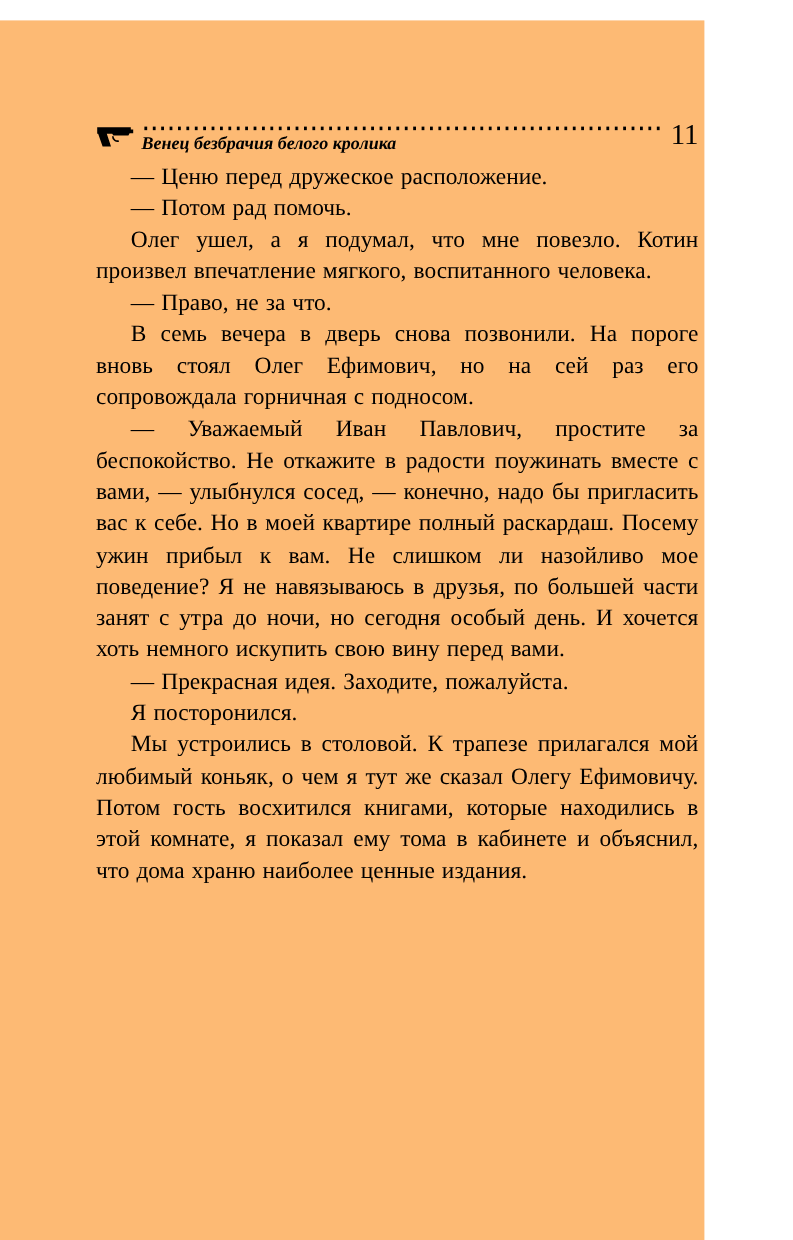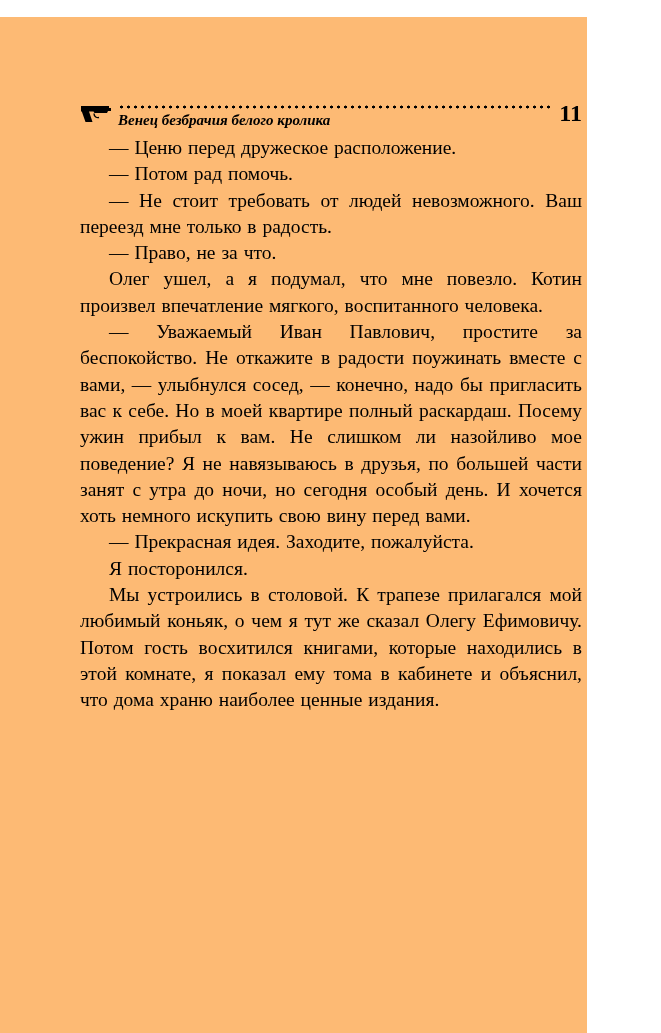--- a/index.html
+++ b/index.html
@@ -50,21 +50,21 @@
   .header-title {
     font-weight: bold;
     font-style: italic;
     font-size: 15px;
     line-height: 18px;
     margin-top: 1px;
     white-space: nowrap;
   }
   .page-num {
     flex: 0 0 auto;
-    font-weight: bold;
+    font-weight: normal;
     font-size: 24px;
     line-height: 24px;
     margin-left: 8px;
   }
   .body-text p {
     margin: 0;
     font-size: 19.5px;
     line-height: 26.3px;
     text-align: justify;
     text-indent: 29px;
@@ -85,23 +85,23 @@
       <div class="header-mid">
         <div class="dots"></div>
         <div class="header-title">Венец безбрачия белого кролика</div>
       </div>
       <div class="page-num">11</div>
     </div>
 
     <div class="body-text">
       <p>— Ценю перед дружеское расположение.</p>
       <p>— Потом рад помочь.</p>
-      <p>— Не стоит требовать от людей невозможного. Ваш переезд мне только в радость.</p>
+      <p>Олег ушел, а я подумал, что мне повезло. Котин произвел впечатление мягкого, воспитанного человека.</p>
       <p>— Право, не за что.</p>
-      <p>Олег ушел, а я подумал, что мне повезло. Котин произвел впечатление мягкого, воспитанного человека.</p>
+      <p>В семь вечера в дверь снова позвонили. На пороге вновь стоял Олег Ефимович, но на сей раз его сопровождала горничная с подносом.</p>
       <p>— Уважаемый Иван Павлович, простите за беспокойство. Не откажите в радости поужинать вместе с вами, — улыбнулся сосед, — конечно, надо бы пригласить вас к себе. Но в моей квартире полный раскардаш. Посему ужин прибыл к вам. Не слишком ли назойливо мое поведение? Я не навязываюсь в друзья, по большей части занят с утра до ночи, но сегодня особый день. И хочется хоть немного искупить свою вину перед вами.</p>
       <p>— Прекрасная идея. Заходите, пожалуйста.</p>
       <p>Я посторонился.</p>
       <p>Мы устроились в столовой. К трапезе прилагался мой любимый коньяк, о чем я тут же сказал Олегу Ефимовичу. Потом гость восхитился книгами, которые находились в этой комнате, я показал ему тома в кабинете и объяснил, что дома храню наиболее ценные издания.</p>
     </div>
 
   </div>
 </div>
 
 </body></html>

